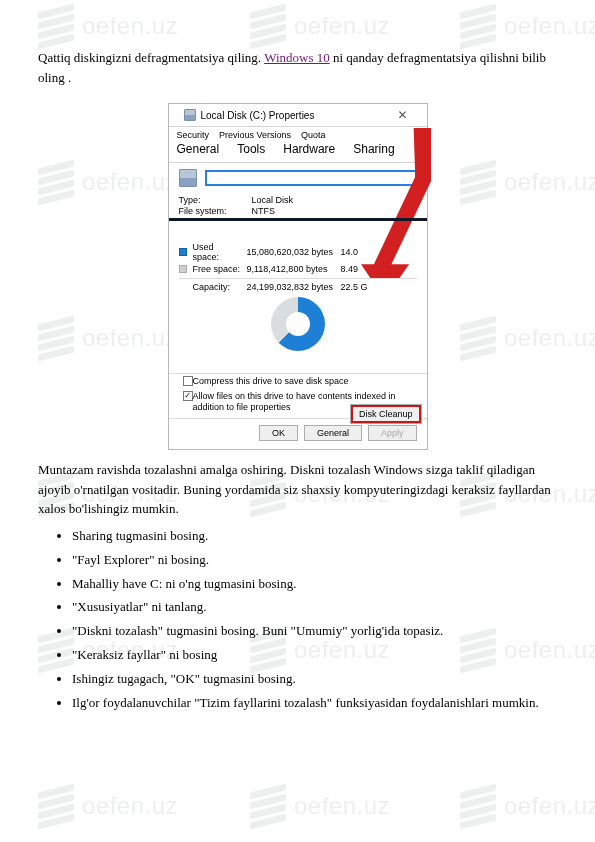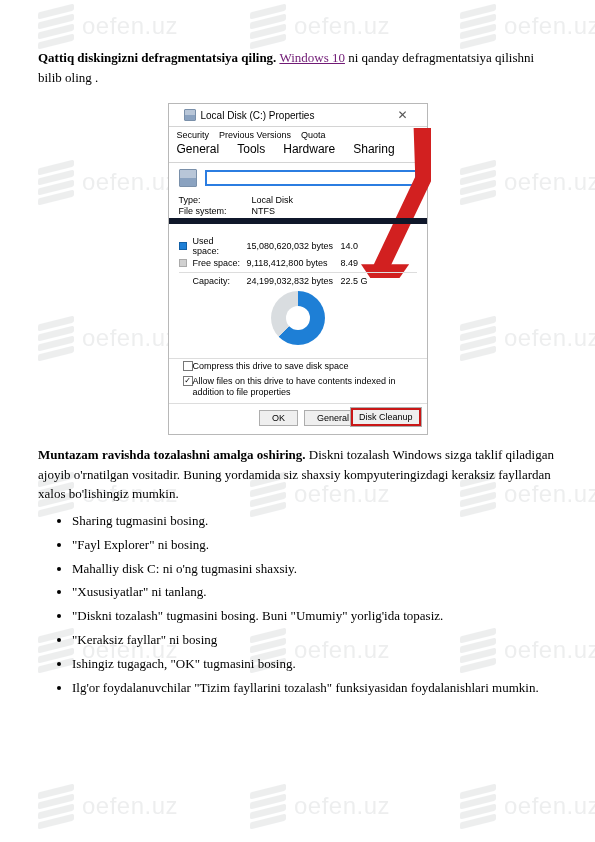--- a/index.html
+++ b/index.html
@@ -49,21 +49,21 @@
   }
   .content {
     position: relative;
     z-index: 1;
     padding: 48px 38px 0 38px;
   }
   .para {
     line-height: 1.5;
     margin-bottom: 2px;
   }
-  .bold { font-weight: bold; }
+  .bold { font-weight: normal; }
   .link { color: #701a75; text-decoration: underline; }
   .screenshot-wrap {
     display: flex;
     justify-content: center;
     margin: 16px 0 10px 0;
   }
   
   .dlg {
     width: 260px;
     background: #fff;
@@ -119,22 +119,22 @@
     background: #fff;
   }
   .grid2 {
     display: grid;
     grid-template-columns: 60px auto;
     gap: 1px 13px;
     padding: 6px 10px 2px 10px;
     font-size: 9px;
   }
   .usage {
-    padding: 11px 10px;
-    border-top: 6px solid #0f172a;
+    padding: 20px 10px;
+    border-top: 3px solid #0f172a;
     border-bottom: 1px solid #ddd;
     font-size: 9px;
     position: relative;
   }
   .usage-row {
     display: grid;
     grid-template-columns: 10px 50px 90px 30px;
     align-items: center;
     gap: 4px;
     padding: 1px 0;
@@ -446,21 +446,21 @@
     </div>
   </div>
 
   <p class="para">
     <span class="bold">Muntazam ravishda tozalashni amalga oshiring.</span><span> Diskni tozalash Windows sizga taklif qiladigan ajoyib o'rnatilgan vositadir. Buning yordamida siz shaxsiy kompyuteringizdagi keraksiz fayllardan xalos bo'lishingiz mumkin.</span>
   </p>
 
   <ul class="steps">
     <li>Sharing tugmasini bosing.</li>
     <li>"Fayl Explorer" ni bosing.</li>
-    <li>Mahalliy disk C: ni o'ng tugmasini shaxsiy.</li>
+    <li>Mahalliy have C: ni o'ng tugmasini bosing.</li>
     <li>"Xususiyatlar" ni tanlang.</li>
     <li>"Diskni tozalash" tugmasini bosing. Buni "Umumiy" yorlig'ida topasiz.</li>
     <li>"Keraksiz fayllar" ni bosing</li>
     <li>Ishingiz tugagach, "OK" tugmasini bosing.</li>
     <li>Ilg'or foydalanuvchilar "Tizim fayllarini tozalash" funksiyasidan foydalanishlari mumkin.</li>
   </ul>
 
 </div>
 
 </body></html>

